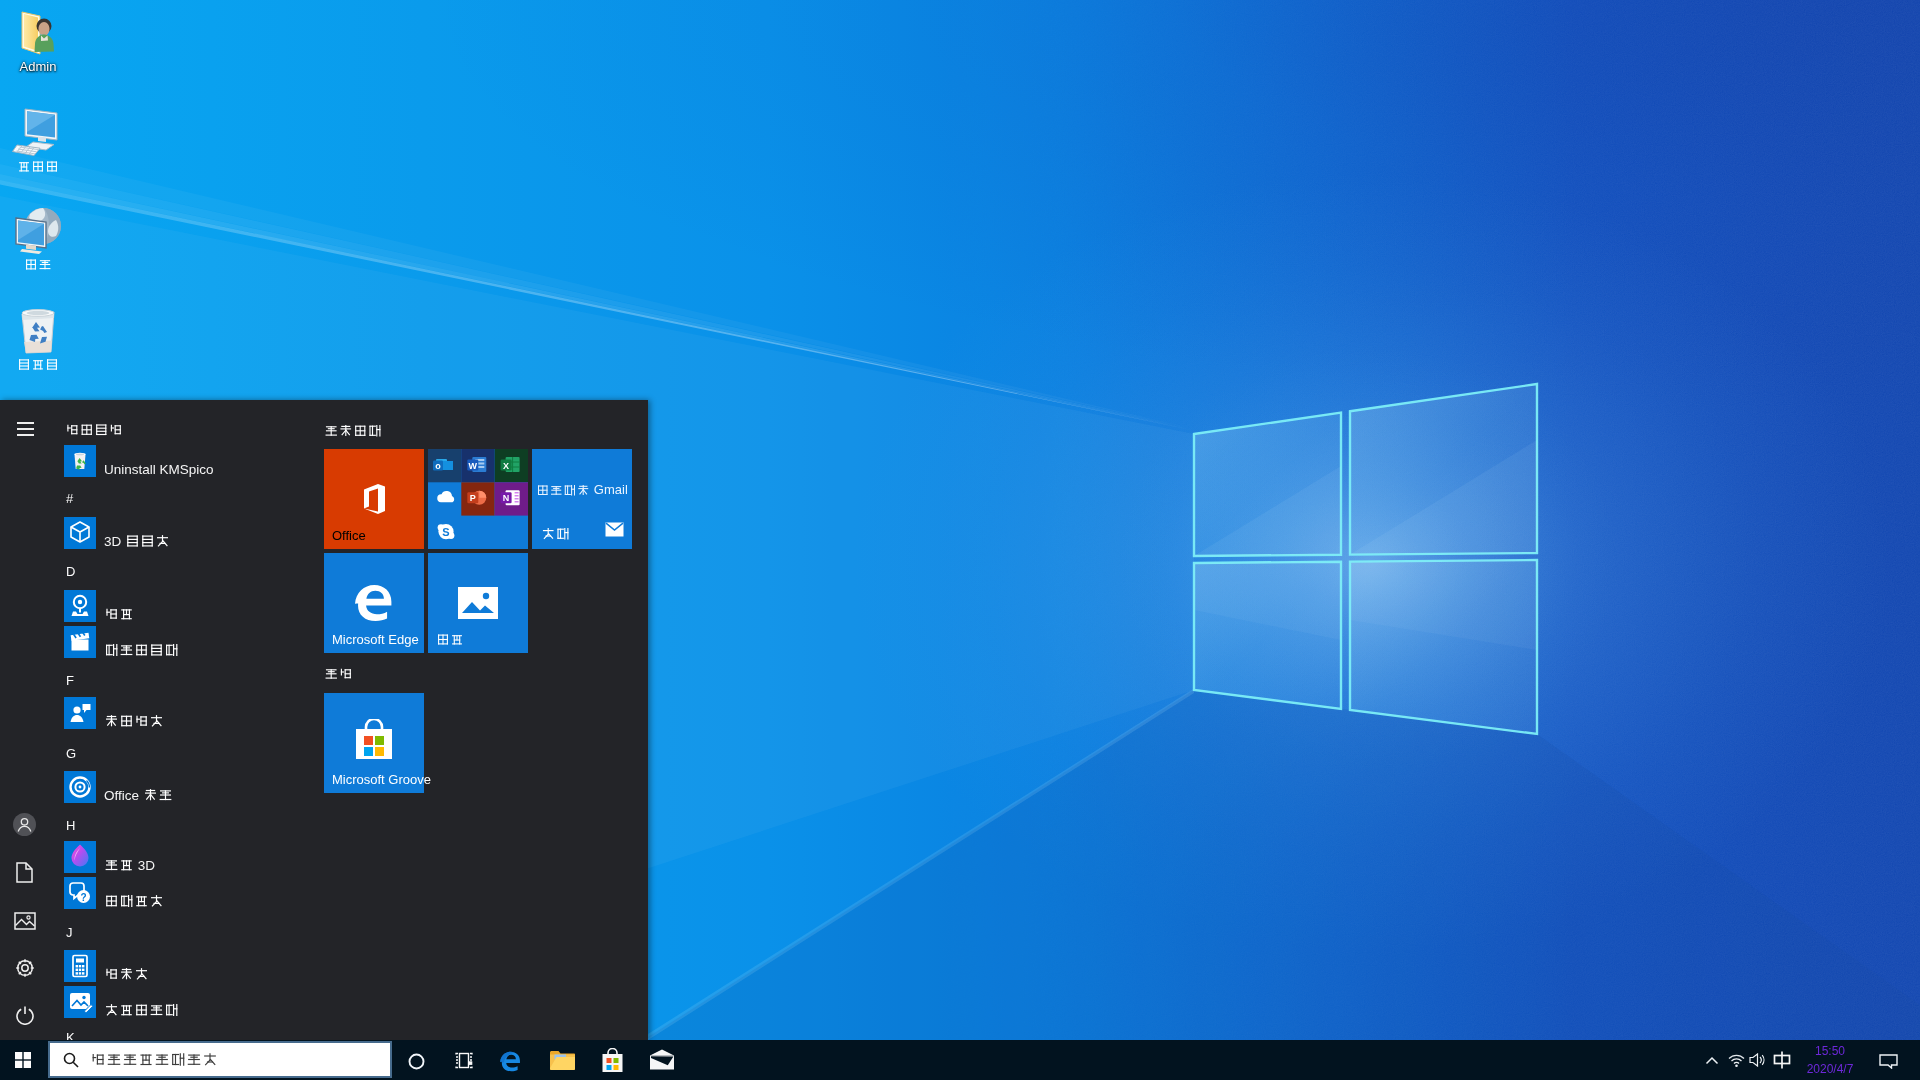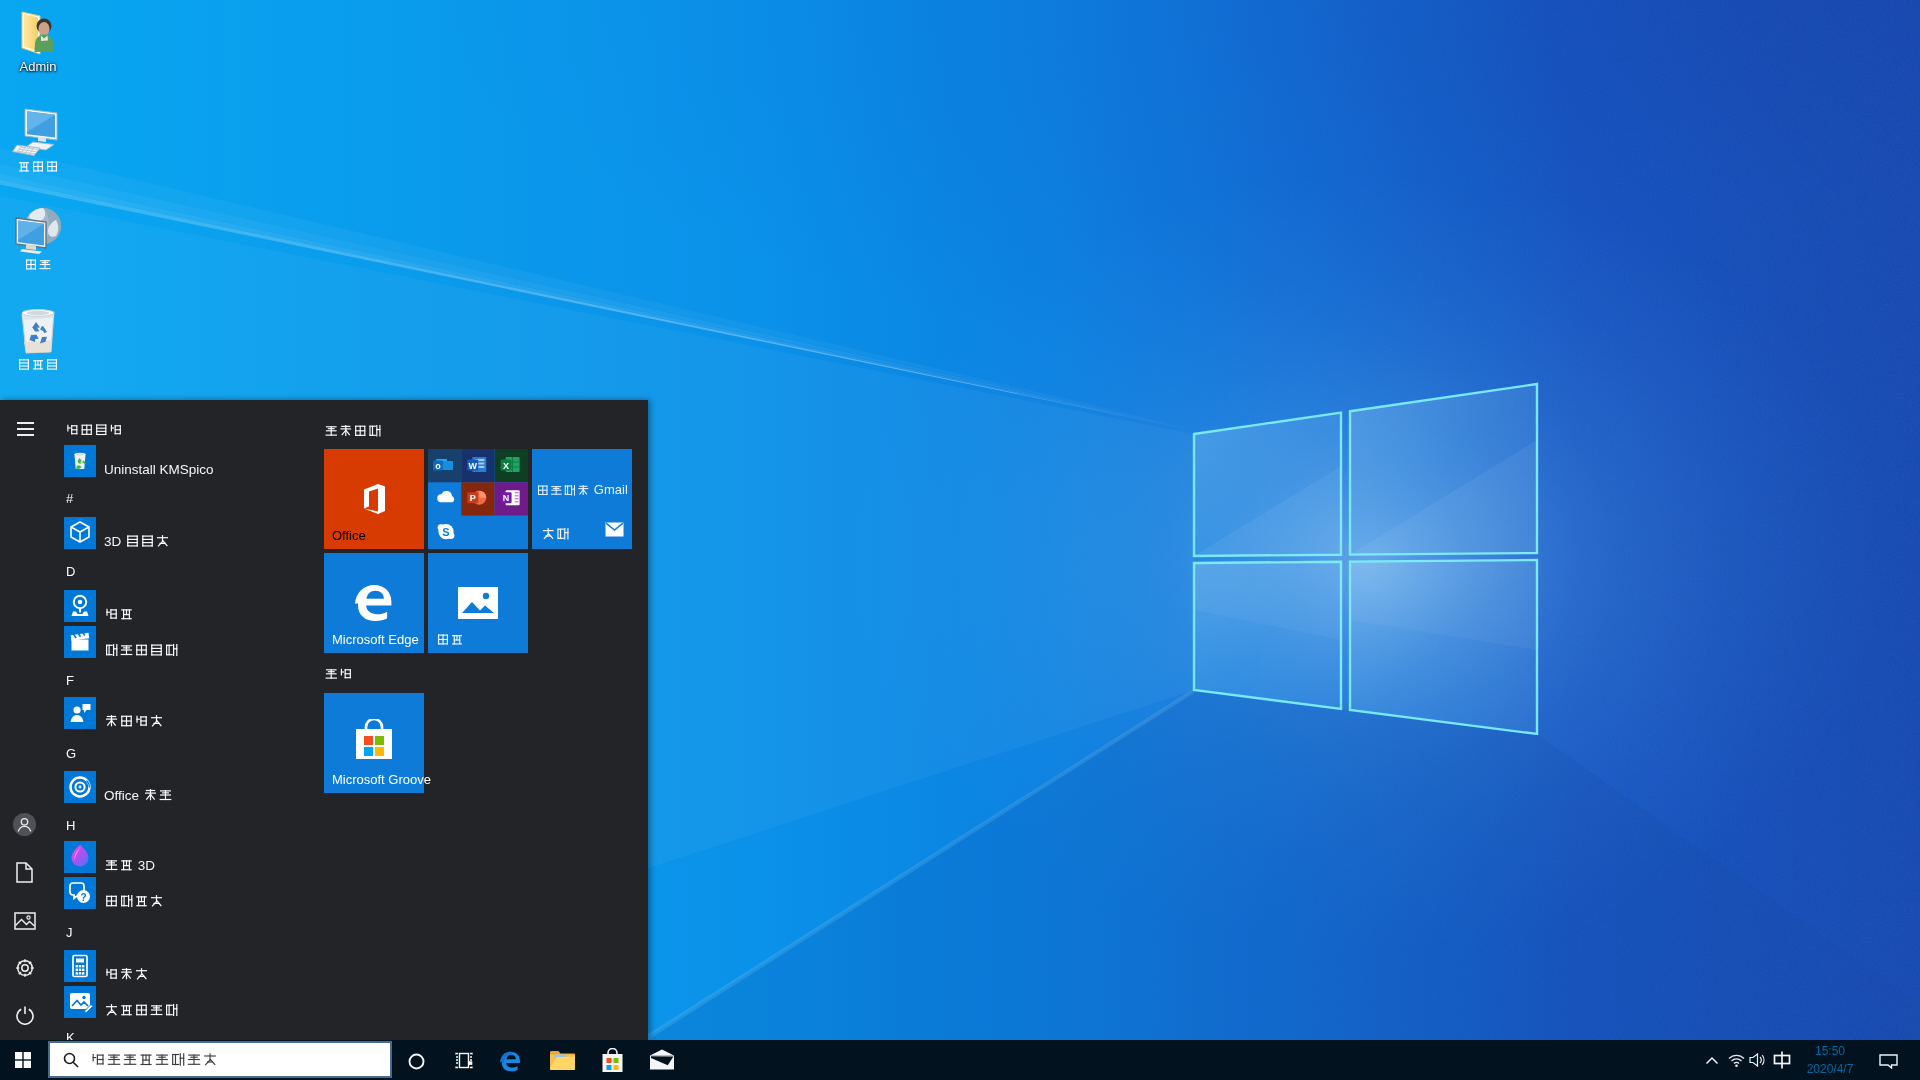--- a/index.html
+++ b/index.html
@@ -915,15 +915,15 @@
 <svg class="abs" style="left:1749px;top:1053px" width="18" height="14" viewBox="0 0 18 14">
 <path d="M1 4.5h3L8.5 1v12L4 9.5H1z" fill="none" stroke="#eef2f5" stroke-width="1.2"></path>
 <path d="M11 4a4.5 4.5 0 0 1 0 6M13.2 2.2a7.5 7.5 0 0 1 0 9.6" fill="none" stroke="#eef2f5" stroke-width="1.2"></path>
   </svg>
 <svg class="abs" style="left:1773px;top:1051px" width="18" height="18" viewBox="0 0 18 18">
 <g stroke="#f5f5f5" stroke-width="1.7" fill="none">
 <line x1="9" y1="0.5" x2="9" y2="17.5"></line>
 <rect x="1.5" y="4.5" width="15" height="8"></rect>
 </g>
   </svg>
-<div class="abs" style="left:1800px;top:1042px;width:60px;text-align:center;color:#0369a1;font-size:12px;line-height:18px">15:50<br>2020/4/7</div>
+<div class="abs" style="left:1800px;top:1042px;width:60px;text-align:center;color:#6d28d9;font-size:12px;line-height:18px">15:50<br>2020/4/7</div>
 <svg class="abs" style="left:1879px;top:1054px" width="19" height="15" viewBox="0 0 19 15">
 <path d="M1 1h17v10h-5.5v3l-3.5-3H1z" fill="none" stroke="#eef2f5" stroke-width="1.4"></path>
   </svg>
 </body></html>

